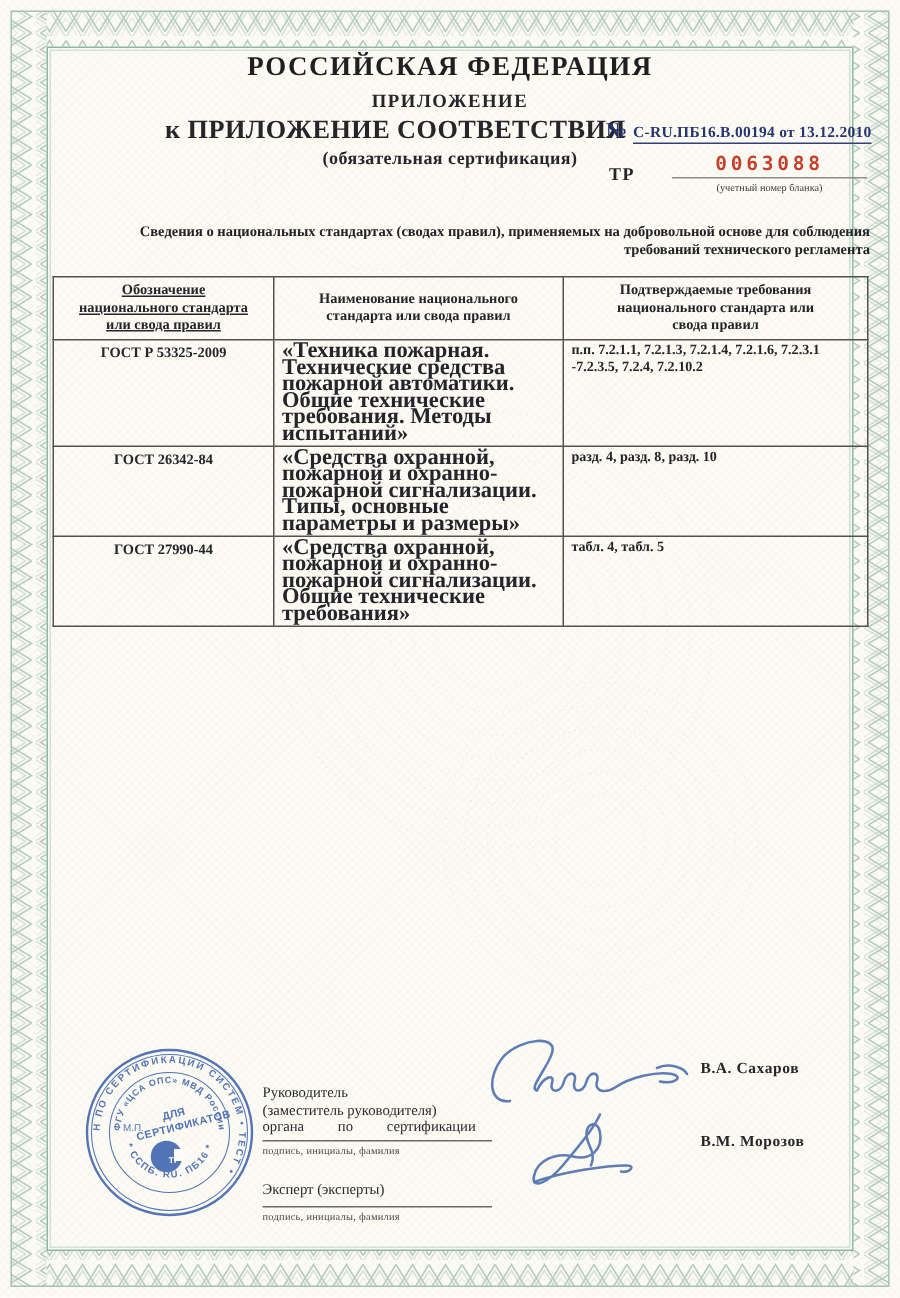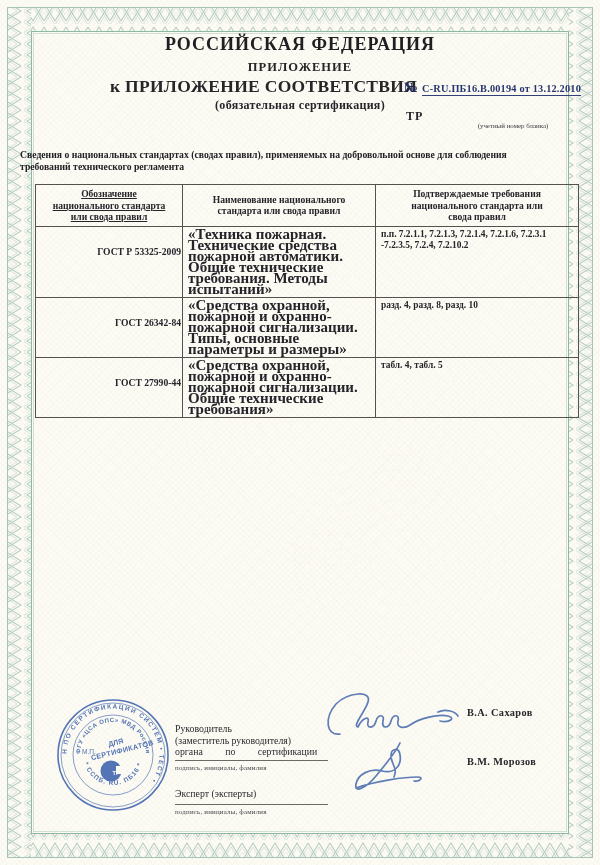--- a/index.html
+++ b/index.html
@@ -22,29 +22,29 @@
   .numline{top:80px;left:404px;display:flex;align-items:baseline;white-space:nowrap;}
   .numsign{font-size:14px;font-weight:bold;margin-right:4px;color:#23306b;}
   .certnum{font-size:10.3px;font-weight:bold;color:#27356f;border-bottom:1.2px solid #31407a;padding-bottom:1px;letter-spacing:.2px;}
   .cert-kind{top:98px;left:0;width:100%;text-align:center;font-size:12px;font-weight:bold;letter-spacing:.3px;}
   .tr-label{top:109px;left:406px;font-size:12px;font-weight:bold;letter-spacing:1px;}
   .blank-num{top:102px;left:448px;width:130px;text-align:center;border-bottom:1px solid #8d8d89;padding-bottom:1px;
              font-family:"DejaVu Sans Mono",monospace;font-size:13px;letter-spacing:2.5px;color:#c6402d;font-weight:bold;}
   .blank-cap{top:122px;left:448px;width:130px;text-align:center;font-size:6.9px;color:#3a3a3e;}
 
   
-  .intro{top:149px;left:20px;width:560px;text-align:left;font-size:9.7px;font-weight:bold;line-height:11.6px;color:#222226;}
+  .intro{top:149px;left:20px;width:560px;text-align:right;font-size:9.7px;font-weight:bold;line-height:11.6px;color:#222226;}
 
   
   table.std{position:absolute;top:184px;left:35px;width:543px;border-collapse:collapse;table-layout:fixed;}
   table.std th,table.std td{border:1px solid #55524e;font-weight:bold;color:#24242a;}
   table.std th{font-size:9.6px;line-height:11.5px;text-align:center;vertical-align:middle;padding:3px 4px;height:30px;}
   table.std th span{display:inline-block;}
   th.h1 span{max-width:115px;text-decoration:underline;} th.h2 span{max-width:152px;} th.h3 span{max-width:138px;}
-  td.c1{text-align:right;vertical-align:top;font-size:9.6px;padding-top:19px;}
+  td.c1{text-align:center;vertical-align:top;font-size:9.6px;padding-top:3px;}
   td.c2{vertical-align:top;font-size:15px;line-height:11px;padding:2px 5px;}
   td.c3{vertical-align:top;font-size:9.4px;line-height:11.8px;padding:2px 5px;}
   tr.r1 td{height:36px;} tr.r2 td{height:33px;} tr.r3 td{height:36px;}
 
   
   .sig-label{left:175px;width:153px;font-size:9.8px;line-height:11.6px;color:#2a2a2e;margin-top:36px;}
   .sig-label .rule{border-top:1px solid #6a6a66;margin-top:2px;}
   .sig-label .cap{font-size:6.9px;color:#48484c;letter-spacing:.2px;padding-top:1px;}
   .just{word-spacing:20px;white-space:nowrap;}
   .sig-name{left:467px;font-size:10.3px;font-weight:bold;letter-spacing:.4px;color:#26262c;}
@@ -108,20 +108,21 @@
 
   <div class="abs country">РОССИЙСКАЯ ФЕДЕРАЦИЯ</div>
   <div class="abs doc-type">ПРИЛОЖЕНИЕ</div>
   <div class="abs doc-title">к ПРИЛОЖЕНИЕ СООТВЕТСТВИЯ</div>
   <div class="abs numline">
     <span class="numsign">№</span>
     <span class="certnum">C-RU.ПБ16.В.00194 от 13.12.2010</span>
   </div>
   <div class="abs cert-kind">(обязательная сертификация)</div>
   <div class="abs tr-label">ТР</div>
+  <div class="abs blank-num">0063088</div>
   <div class="abs blank-cap">(учетный номер бланка)</div>
 
   <div class="abs intro">
     <div>Сведения о национальных стандартах (сводах правил), применяемых на добровольной основе для соблюдения</div>
     <div>требований технического регламента</div>
   </div>
 
   <table class="std">
     <colgroup>
         <col style="width:147px">

